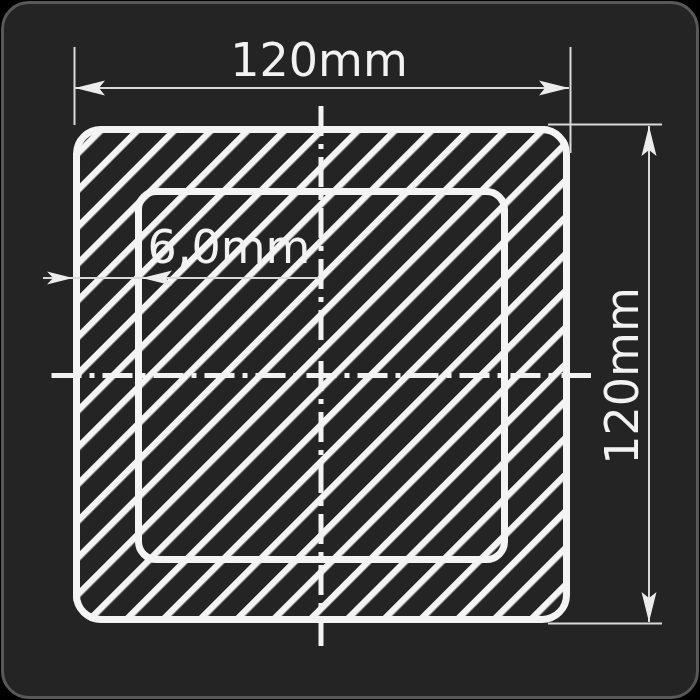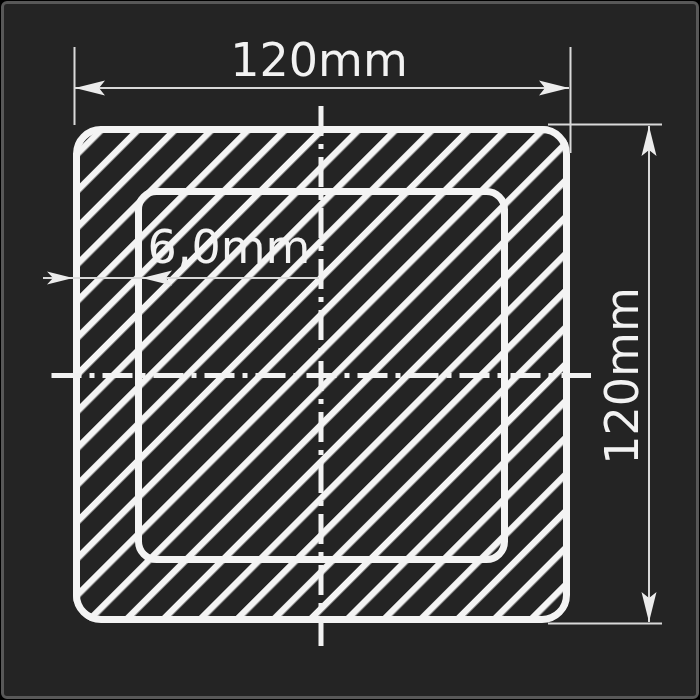--- a/index.html
+++ b/index.html
@@ -9,21 +9,21 @@
     height: 700px;
     background: #000000;
     font-family: "DejaVu Sans", "Liberation Sans", sans-serif;
   }
   .panel {
     position: absolute;
     left: 1px; top: 1px;
     width: 692px; height: 692px;
     background: #242424;
     border: 3px solid #585858;
-    border-radius: 6px;
+    border-radius: 28px;
     overflow: hidden;
     text-align: center;
   }
   svg { display: block; }
   .dim-text {
     font-size: 46px;
     fill: #f2f2f2;
     font-family: "DejaVu Sans", "Liberation Sans", sans-serif;
   }
   .thick { stroke: #f4f4f4; stroke-width: 7; fill: none; }

